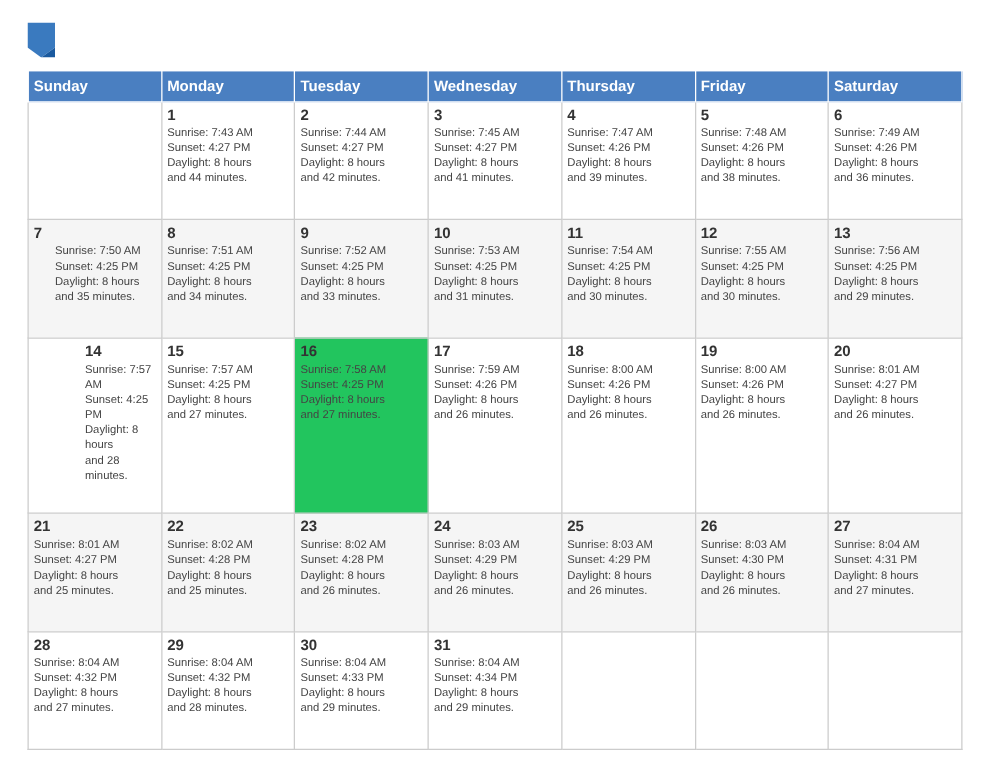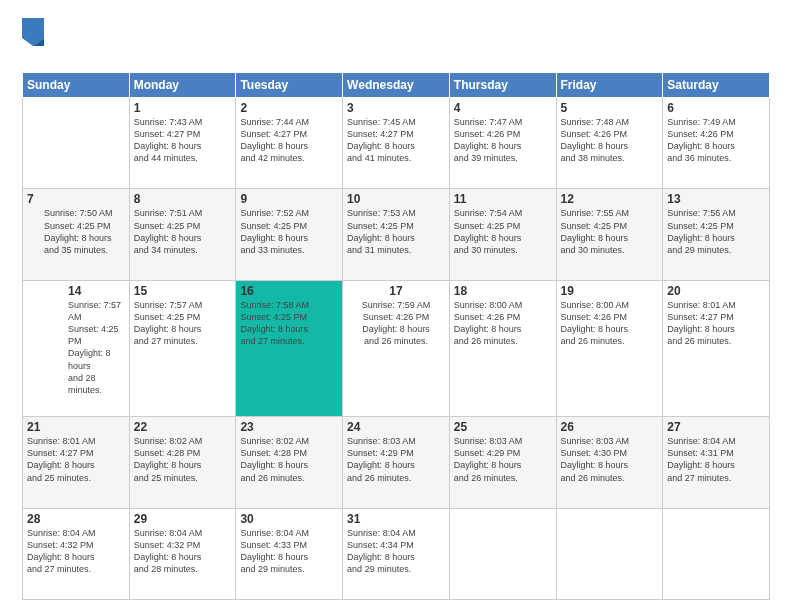--- a/index.html
+++ b/index.html
@@ -9,21 +9,20 @@
       width: 792px;
       height: 612px;
       overflow: hidden;
     }
     .page {
       width: 792px;
       height: 612px;
       padding: 18px 22px 12px 22px;
       display: flex;
       flex-direction: column;
-      gap: 16px;
     }
     .header {
       display: flex;
       justify-content: space-between;
       align-items: flex-start;
       margin-bottom: 10px;
     }
     .logo {
       display: flex;
       align-items: center;
@@ -235,28 +234,28 @@
 Daylight: 8 hours
 and 28 minutes.</div>
           </td>
           <td style="background-color: rgb(255, 255, 255);">
             <span class="day-num">15</span>
             <div class="day-info" style="white-space: pre-line;">Sunrise: 7:57 AM
 Sunset: 4:25 PM
 Daylight: 8 hours
 and 27 minutes.</div>
           </td>
-          <td style="background-color: #14b8a6;">
+          <td style="background-color: #22c55e;">
             <span class="day-num">16</span>
             <div class="day-info" style="white-space: pre-line;">Sunrise: 7:58 AM
 Sunset: 4:25 PM
 Daylight: 8 hours
 and 27 minutes.</div>
           </td>
-          <td style="background-color: rgb(255, 255, 255); text-align: center;">
+          <td style="background-color: rgb(255, 255, 255);">
             <span class="day-num">17</span>
             <div class="day-info" style="white-space: pre-line;">Sunrise: 7:59 AM
 Sunset: 4:26 PM
 Daylight: 8 hours
 and 26 minutes.</div>
           </td>
           <td style="background-color: rgb(255, 255, 255);">
             <span class="day-num">18</span>
             <div class="day-info" style="white-space: pre-line;">Sunrise: 8:00 AM
 Sunset: 4:26 PM

